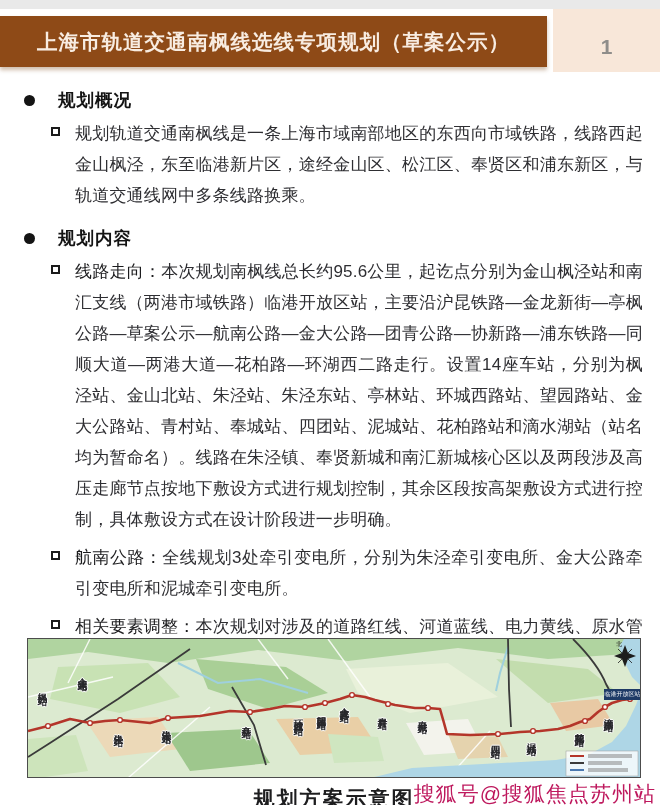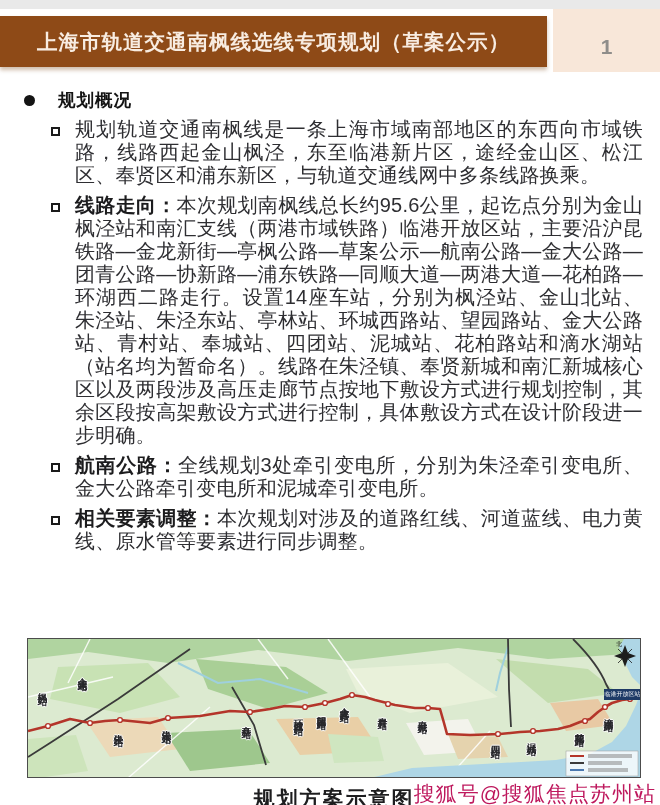--- a/index.html
+++ b/index.html
@@ -23,28 +23,28 @@
     display:flex; align-items:center; justify-content:center;
   }
   .pagenum-box span { color:#8f8d8a; font-size:21px; font-weight:bold; padding-top:12px; }
   
   .content { position:absolute; left:0; top:64px; width:660px; }
   .heading-row { display:flex; align-items:center; margin:15px 0 5px 24px; }
   .dot-bullet { width:11px; height:11px; border-radius:50%; background:#141414; flex:0 0 auto; }
   .heading-row h2 { font-size:17.5px; font-weight:bold; color:#141414; margin-left:23px; letter-spacing:1px; }
   .para {
     position:relative; margin:6px 17px 7px 75px;
-    font-size:20px; line-height:23px; color:#2e2e32;
+    font-size:17px; line-height:31px; color:#2e2e32;
     text-align:justify; letter-spacing:.2px;
   }
   .sq-bullet {
     position:absolute; left:-24px; top:9px; width:9px; height:9px;
     border:2.5px solid #1a1a1a; background:transparent;
   }
-  .para b { font-weight:bold; color:#1c1c1e; }
+  .para b { font-weight:normal; color:#1c1c1e; }
   
   .map-wrap {
     position:absolute; left:27px; top:629px; width:614px; height:140px;
     border:1px solid #4c4c4c; background:#dcead0; overflow:hidden;
   }
   .map-wrap svg { position:absolute; left:0; top:0; }
   .st-label {
     position:absolute; writing-mode:vertical-rl; text-orientation:upright;
     font-size:9.5px; font-weight:bold; color:#28282c; letter-spacing:1.5px; line-height:1;
     text-shadow:-1px 0 0 rgba(255,255,255,.95), 1px 0 0 rgba(255,255,255,.95),
@@ -83,20 +83,24 @@
 
     <div class="heading-row">
       <span class="dot-bullet"></span>
       <h2>规划概况</h2>
     </div>
 
     <p class="para">
       <span class="sq-bullet"></span><span>规划轨道交通南枫线是一条上海市域南部地区的东西向市域铁路，线路西起金山枫泾，东至临港新片区，途经金山区、松江区、奉贤区和浦东新区，与轨道交通线网中多条线路换乘。</span>
     </p>
 
+    <div class="heading-row">
+      <span class="dot-bullet"></span>
+      <h2>规划内容</h2>
+    </div>
 
     <p class="para">
       <span class="sq-bullet"></span><b>线路走向：</b><span>本次规划南枫线总长约95.6公里，起讫点分别为金山枫泾站和南汇支线（两港市域铁路）临港开放区站，主要沿沪昆铁路—金龙新街—亭枫公路—草案公示—航南公路—金大公路—团青公路—协新路—浦东铁路—同顺大道—两港大道—花柏路—环湖西二路走行。设置14座车站，分别为枫泾站、金山北站、朱泾站、朱泾东站、亭林站、环城西路站、望园路站、金大公路站、青村站、奉城站、四团站、泥城站、花柏路站和滴水湖站（站名均为暂命名）。线路在朱泾镇、奉贤新城和南汇新城核心区以及两段涉及高压走廊节点按地下敷设方式进行规划控制，其余区段按高架敷设方式进行控制，具体敷设方式在设计阶段进一步明确。</span>
     </p>
 
 
     <p class="para">
       <span class="sq-bullet"></span><b>航南公路：</b><span>全线规划3处牵引变电所，分别为朱泾牵引变电所、金大公路牵引变电所和泥城牵引变电所。</span>
     </p>
 

